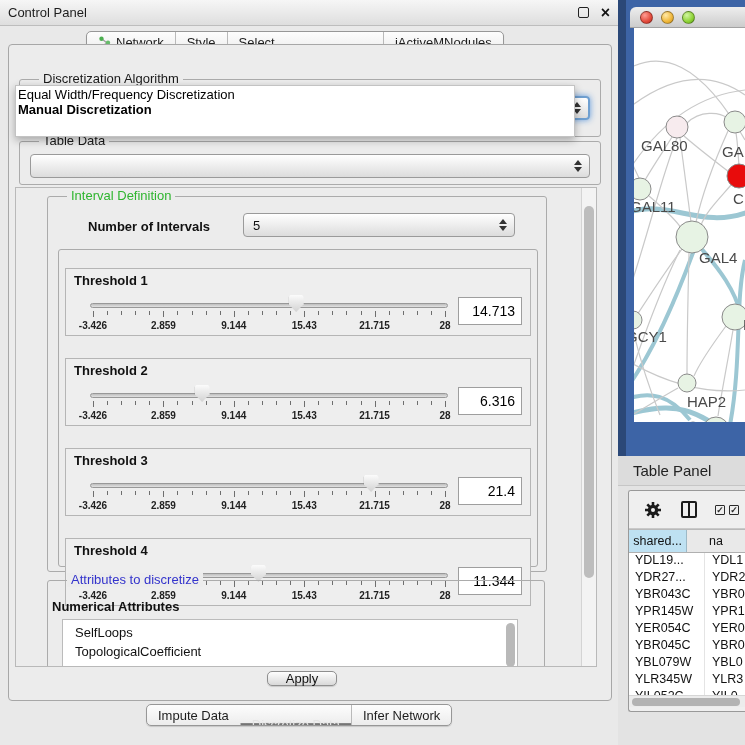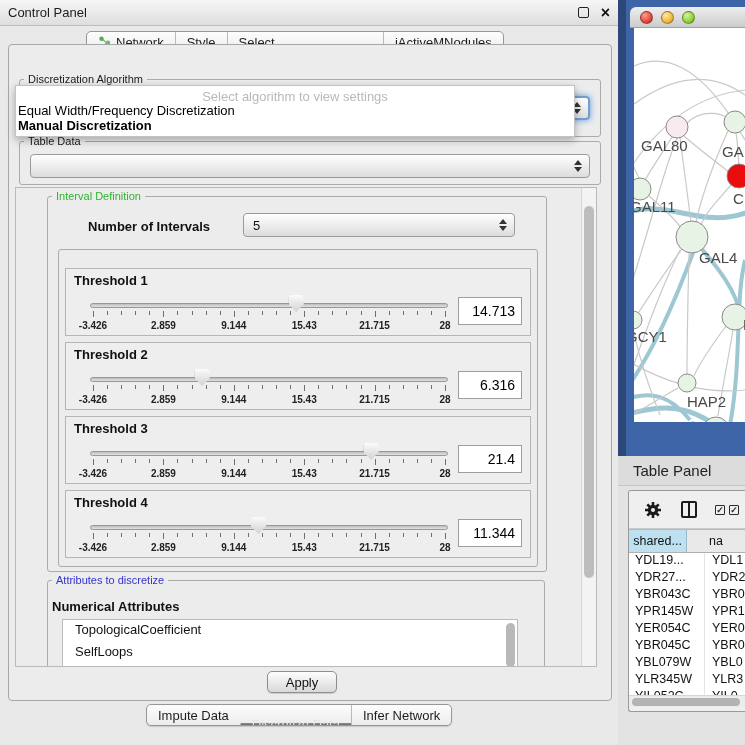--- a/index.html
+++ b/index.html
@@ -23,22 +23,22 @@
     border-left:1px solid #b9b9b9; white-space:nowrap; }
   .seg:first-child { border-left:none; }
   .seg.active { background:linear-gradient(#8d8d8d,#6e6e6e); color:#e4e4e4;margin-top:18px; }
   #top-tabs { top:31px; left:86px; }
   #bottom-tabs { top:704px; left:146px; }
 
   .main-panel { position:absolute; left:8px; top:44px; width:604px; height:657px;
     border:1px solid #a7a7a7; border-radius:4px; background:#ececec; }
 
   .group { position:absolute; border:1px solid #ababab; border-radius:3px; }
-  .group-label { position:absolute; top:-8px; left:4px; background:#ececec; padding:0 4px;
-    font-size:11px; color:#1a1a1a; line-height:14px;text-align:right; }
+  .group-label { position:absolute; top:-8px; left:19px; background:#ececec; padding:0 4px;
+    font-size:13px; color:#1a1a1a; line-height:14px;text-align:right; }
   .group-label.green { color:#2fb52f; }
   .group-label.blue { color:#3333cc; }
 
   .combo { position:absolute; height:24px; border:1px solid #9a9a9a; border-radius:4px;
     background:linear-gradient(#ffffff,#dcdcdc); font-size:13px; display:flex; align-items:center;
     padding:0 22px 0 9px; }
   .combo .stepper { position:absolute; right:7px; top:50%; transform:translateY(-50%);
     display:flex; flex-direction:column; gap:2px; }
   .stepper i { display:block; width:0; height:0; border-left:4px solid transparent; border-right:4px solid transparent; }
   .stepper i.up { border-bottom:5px solid #333; }
@@ -53,42 +53,42 @@
   .popup .opt.first { font-weight:bold; }
 
   
   .scrollpane { position:absolute; left:6px; top:142px; width:582px; height:480px;
     border:1px solid #b9b9b9; background:#ececec; overflow:hidden; }
   .vscroll { position:absolute; right:0; top:0; bottom:0; width:15px; background:#f3f3f3;
     border-left:1px solid #d4d4d4; }
   .vscroll .thumb { position:absolute; left:2px; width:10px; border-radius:5px; background:#bdbdbd; }
 
   
-  .thr-panel { position:relative; width:466px; height:68px; border:1px solid #b5b5b5; background:#eeeeee; margin-bottom:6px; }
+  .thr-panel { position:relative; width:466px; height:68px; border:1px solid #b5b5b5; background:#eeeeee; margin-bottom:22px; }
   .thr-title { position:absolute; left:8px; top:4px; font-weight:bold; font-size:13px; }
   .slider-zone { position:absolute; left:24px; top:0; width:358px; height:68px; }
   .track { position:absolute; left:0; right:0; top:34px; height:5px; border:1px solid #989898;
     border-radius:3px; background:linear-gradient(#bdbdbd,#e2e2e2); }
   .ticks { position:absolute; left:3px; right:3px; top:42px; height:26px; }
   .tick { position:absolute; top:0; width:1px; background:#6e6e6e; }
   .tick.major { height:6px; }
   .tick.minor { height:4px; }
   .tick-label { position:absolute; top:9px; transform:translateX(-50%); font-size:10px; font-weight:bold; color:#222; white-space:nowrap; }
   .thumb-h { position:absolute; top:-16px; width:15px; height:17px;
     background:linear-gradient(#fbfbfb,#d2d2d2);
     clip-path:polygon(10% 0,90% 0,100% 12%,100% 55%,50% 100%,0 55%,0 12%);
     filter:drop-shadow(0 0 1px #777); }
   .valbox { position:absolute; right:8px; top:28px; width:64px; height:28px; border:1px solid #9e9e9e;
     background:#ffffff; font-family:"Liberation Sans",sans-serif; font-size:14px; text-align:right; padding-right:6px; }
 
   .list-box { position:absolute; background:#ffffff; border:1px solid #bbbbbb; overflow:hidden; }
   .list-box .item { font-size:13px; line-height:19px; padding-left:12px; white-space:nowrap; }
   .list-box .lthumb { position:absolute; right:2px; top:3px; width:9px; height:44px; border-radius:5px; background:#b9b9b9; }
 
-  .push-btn { position:absolute; height:22px; border:1px solid #8f8f8f; border-radius:5px;
+  .push-btn { position:absolute; height:15px; border:1px solid #8f8f8f; border-radius:5px;
     background:linear-gradient(#fefefe,#d9d9d9); font-size:13px; display:flex; align-items:center;
     justify-content:center; box-shadow:0 1px 1px rgba(0,0,0,.15); }
 
   
   #right-region { position:absolute; left:618px; top:0; width:127px; height:745px; background:#e3e3e3; }
   .blue-area { position:absolute; left:0; top:0; width:127px; height:456px; background:#3d64a6; }
   .navy-strip { position:absolute; left:0; top:0; width:8px; height:456px; background:#2b4878; }
   .net-titlebar { position:absolute; left:12px; top:7px; width:115px; height:21px;
     background:linear-gradient(#eeeeee,#cccccc); border-radius:6px 0 0 0; border-bottom:1px solid #a2a2a2;
     display:flex; align-items:center; padding-left:10px; gap:8px; }
@@ -165,21 +165,20 @@
       <span class="group-label">Discretization Algorithm</span>
       <div class="combo focus" style="left:10px; top:16px; width:560px;">
         <span class="stepper">
             <i class="up"></i>
             <i class="dn"></i>
           </span>
       </div>
     </div>
 
     <div class="popup">
-      <div class="prompt">Select algorithm to view settings</div>
       <div id="popup-options">
           <div class="opt">Equal Width/Frequency Discretization</div>
           <div class="opt first">Manual Discretization</div>
         </div>
     </div>
 
     <div class="group" style="left:10px; top:96px; width:582px; height:44px;">
       <span class="group-label">Table Data</span>
       <div class="combo" style="left:10px; top:12px; width:560px;">
         <span class="stepper">
@@ -375,22 +374,22 @@
               </div>
             </div>
         </div>
       </div>
 
       <div class="group" style="left:31px; top:392px; width:498px; height:115px;">
         <span class="group-label blue">Attributes to discretize</span>
         <span style="position:absolute; left:4px; top:18px; font-weight:bold; font-size:13px;">Numerical Attributes</span>
         <div class="list-box" style="left:14px; top:38px; width:456px; height:70px;">
           <div id="attr-items">
+              <div class="item" style="padding-top: 3px;">SelfLoops</div>
               <div class="item">TopologicalCoefficient</div>
-              <div class="item" style="padding-top: 3px;">SelfLoops</div>
               <div class="item">BetweennessCentrality</div>
             </div>
           <div class="lthumb"></div>
         </div>
       </div>
 
       <div class="vscroll">
         <div class="thumb" style="top:18px; height:372px;"></div>
       </div>
     </div>

